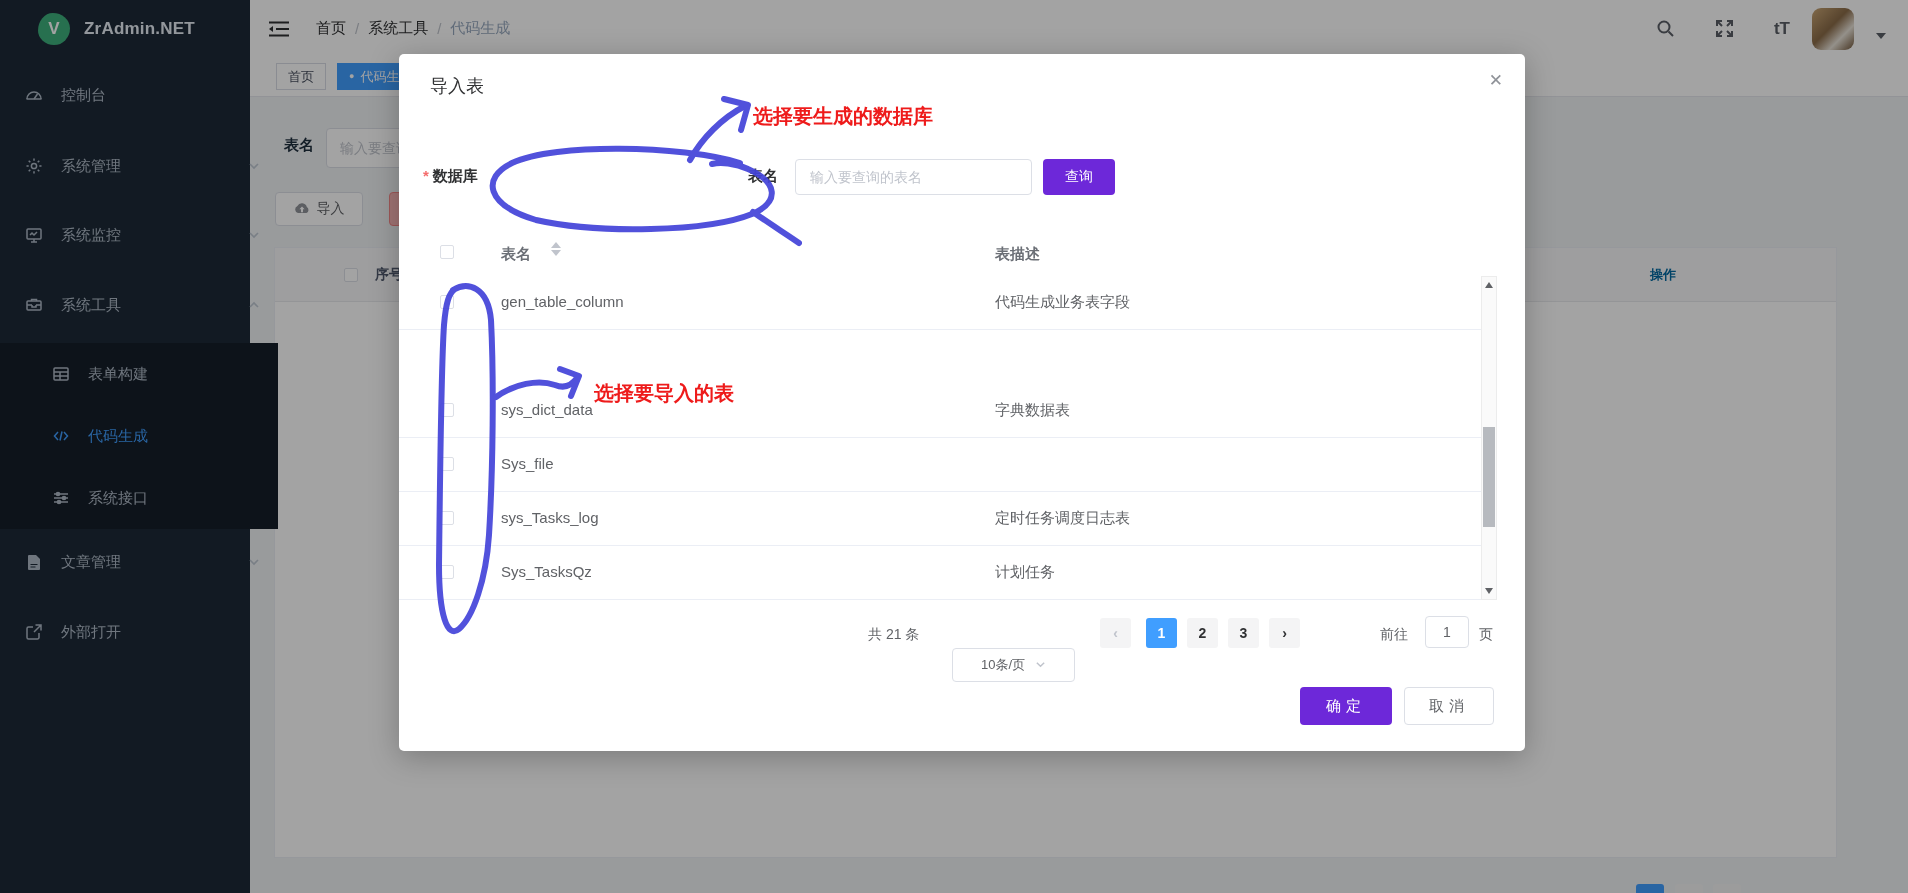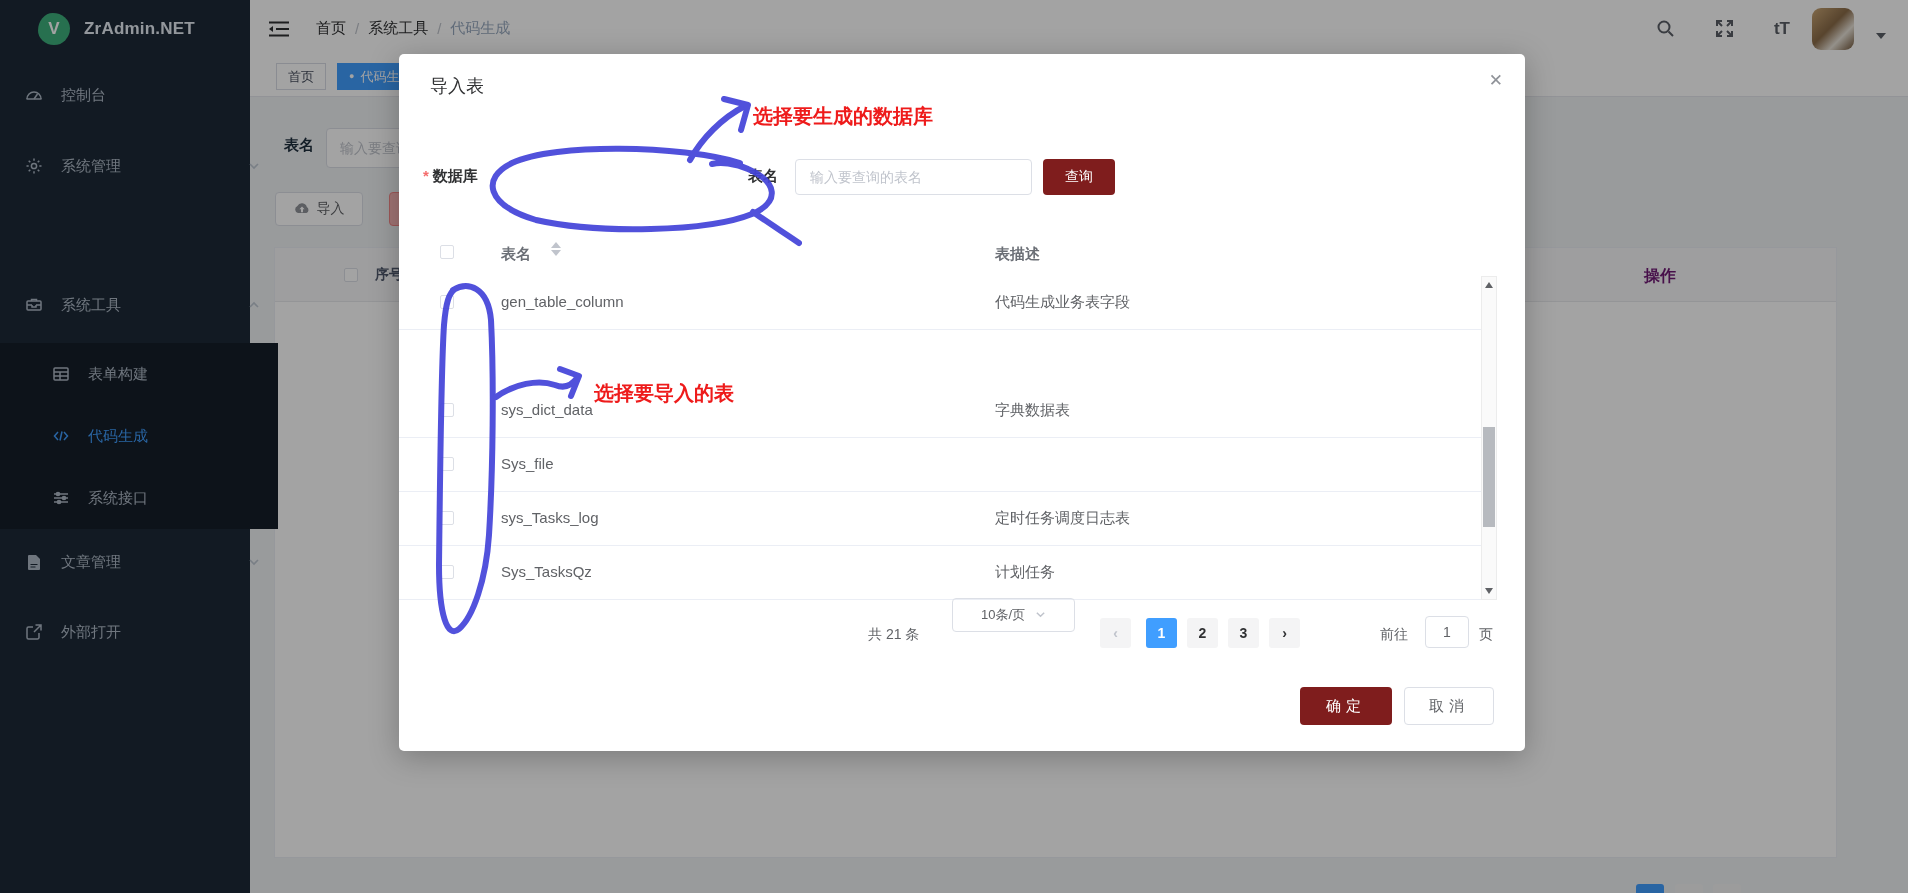--- a/index.html
+++ b/index.html
@@ -42,39 +42,39 @@
   
   .bg-filter-label { position:absolute; left:284px; top:136px; font-size:15px; font-weight:bold; color:#1f2f3d; z-index:1; }
   .bg-input { position:absolute; left:326px; top:128px; width:232px; height:40px; border:1px solid #dcdfe6; border-radius:4px; background:#fff; font-size:14px; color:#c0c4cc; padding-left:13px; z-index:1; }
   .bg-import { position:absolute; left:275px; top:192px; width:88px; height:34px; border:1px solid #dcdfe6; border-radius:4px; background:#fff; color:#606266; font-size:14px; display:flex; align-items:center; justify-content:center; gap:7px; z-index:1; cursor:pointer; }
   .bg-danger { position:absolute; left:389px; top:192px; width:120px; height:34px; border:1px solid #f78989; border-radius:4px; background:#fab6b6; z-index:1; }
   .bg-panel { position:absolute; left:274px; top:247px; width:1563px; height:611px; background:#fff; border:1px solid #ebeef5; z-index:1; }
   .bg-thead { position:absolute; left:0; top:0; width:100%; height:54px; background:#f8f8f9; border-bottom:1px solid #e8eaec; }
   .bg-th-check { position:absolute; left:69px; top:20px; }
   .bg-th-index { position:absolute; left:100px; top:18px; font-size:14px; font-weight:bold; color:#515a6e; }
   .bg-th-vline { position:absolute; left:128px; top:0; width:1px; height:54px; background:#e8eaec; }
-  .bg-th-action { position:absolute; right:160px; top:18px; font-size:16px; font-weight:bold; color:#701a75; }
+  .bg-th-action { position:absolute; right:160px; top:18px; font-size:13px; font-weight:bold; color:#0369a1; }
   .bg-minipager { position:absolute; top:884px; height:18px; width:28px; border-radius:3px; z-index:1; }
 
   .checkbox { width:14px; height:14px; border:1px solid #dcdfe6; border-radius:2px; background:#fff; display:inline-block; }
 
   
   .overlay { position:absolute; inset:0; background:rgba(0,0,0,.36); z-index:40; }
 
   
   .modal { position:absolute; left:399px; top:54px; width:1126px; height:697px; background:#fff; border-radius:5px; box-shadow:0 6px 30px rgba(0,0,0,.25); z-index:50; }
   .m-title { position:absolute; left:31px; top:20px; font-size:18px; color:#303133; }
   .m-close { position:absolute; right:22px; top:16px; font-size:17px; color:#909399; cursor:pointer; }
   .m-form-label { position:absolute; top:113px; font-size:15px; font-weight:bold; color:#303133; }
   .req { color:#f56c6c; margin-right:4px; font-weight:bold; }
   .m-select { position:absolute; left:113px; top:105px; width:223px; height:36px; border:1px solid #dcdfe6; border-radius:4px; display:flex; align-items:center; padding:0 12px 0 15px; font-size:14px; color:#606266; cursor:pointer; }
   .m-select .grow { flex:1; }
   .m-input { position:absolute; left:396px; top:105px; width:237px; height:36px; border:1px solid #dcdfe6; border-radius:4px; font-size:14px; color:#606266; padding-left:14px; }
   .m-input::placeholder, .bg-input::placeholder { color:#c0c4cc; }
-  .btn-primary { background:#7f1d1d; color:#fff; border:none; border-radius:4px; font-size:14px; cursor:pointer; font-family:Liberation Serif, serif; }
+  .btn-primary { background:#6d28d9; color:#fff; border:none; border-radius:4px; font-size:14px; cursor:pointer; font-family:Liberation Serif, serif; }
   .m-search { position:absolute; left:644px; top:105px; width:72px; height:36px; }
   
   .m-thead { position:absolute; left:0; top:180px; width:1098px; height:42px; }
   .m-thead .checkbox { position:absolute; left:41px; top:11px; }
   .m-col-name { position:absolute; left:102px; top:11px; font-size:15px; font-weight:bold; color:#6b6f76; }
   .m-col-desc { position:absolute; left:596px; top:11px; font-size:15px; font-weight:bold; color:#6b6f76; }
   .sorter { position:absolute; left:152px; top:8px; display:flex; flex-direction:column; gap:2px; cursor:pointer; }
   .sorter i { width:0; height:0; border-left:5px solid transparent; border-right:5px solid transparent; display:block; }
   .sorter .up { border-bottom:6px solid #c0c4cc; }
   .sorter .dn { border-top:6px solid #c0c4cc; }
@@ -84,21 +84,21 @@
   .m-row .desc { position:absolute; left:596px; top:17px; font-size:15px; color:#606266; }
   .m-row:first-of-type { border-top:1px solid #ebeef5; }
   
   .m-scroll { position:absolute; left:1082px; top:222px; width:16px; height:324px; background:#fafafa; border:1px solid #ececec; }
   .m-scroll .arr { position:absolute; left:3px; width:0; height:0; border-left:4px solid transparent; border-right:4px solid transparent; }
   .m-scroll .arr.up { top:5px; border-bottom:6px solid #606266; }
   .m-scroll .arr.dn { bottom:5px; border-top:6px solid #606266; }
   .m-thumb { position:absolute; left:1px; top:150px; width:12px; height:100px; background:#b7babf; }
   
   .pg-total { position:absolute; left:469px; top:572px; font-size:14px; color:#606266; }
-  .pg-size { position:absolute; left:553px; top:544px; width:123px; height:34px; border:1px solid #dcdfe6; border-radius:4px; display:flex; align-items:center; justify-content:center; gap:10px; font-size:13px; color:#606266; cursor:pointer; }
+  .pg-size { position:absolute; left:553px; top:594px; width:123px; height:34px; border:1px solid #dcdfe6; border-radius:4px; display:flex; align-items:center; justify-content:center; gap:10px; font-size:13px; color:#606266; cursor:pointer; }
   .pg-btn { position:absolute; top:564px; width:31px; height:30px; border-radius:3px; background:#f4f4f5; color:#303133; font-size:14px; font-weight:bold; display:flex; align-items:center; justify-content:center; cursor:pointer; }
   .pg-btn.disabled { color:#c0c4cc; }
   .pg-btn.current { background:#409eff; color:#fff; }
   .pg-goto { position:absolute; left:981px; top:572px; font-size:14px; color:#606266; }
   .pg-input { position:absolute; left:1026px; top:562px; width:44px; height:32px; border:1px solid #dcdfe6; border-radius:4px; text-align:center; font-size:14px; color:#606266; }
   .pg-unit { position:absolute; left:1080px; top:572px; font-size:14px; color:#606266; }
   
   .m-ok { position:absolute; left:901px; top:633px; width:92px; height:38px; letter-spacing:5px; font-size:15px; }
   .m-cancel { position:absolute; left:1005px; top:633px; width:90px; height:38px; background:#fff; border:1px solid #dcdfe6; border-radius:4px; color:#606266; font-size:15px; letter-spacing:5px; cursor:pointer; font-family:inherit; }
 
@@ -138,20 +138,35 @@
           </svg>
       </span>
       <span class="s-label">系统管理</span>
       <span class="chev">
           <svg width="12" height="12" viewBox="0 0 12 12" fill="none" stroke="currentColor" stroke-width="1.6">
             <polyline points="2,4 6,8 10,4"></polyline>
           </svg>
         </span>
     </div>
 
+    <div class="s-item" style="top:207px">
+      <span class="s-ico">
+        <svg width="18" height="18" viewBox="0 0 18 18" fill="none" stroke="currentColor" stroke-width="1.5">
+            <rect x="2" y="3" width="14" height="10" rx="1"></rect>
+            <path d="M6 16h6M9 13v3"></path>
+            <path d="M5 9l2-2 2 2 3-3"></path>
+          </svg>
+      </span>
+      <span class="s-label">系统监控</span>
+      <span class="chev">
+          <svg width="12" height="12" viewBox="0 0 12 12" fill="none" stroke="currentColor" stroke-width="1.6">
+            <polyline points="2,4 6,8 10,4"></polyline>
+          </svg>
+        </span>
+    </div>
 
     <div class="s-item" style="top:277px">
       <span class="s-ico">
         <svg width="18" height="18" viewBox="0 0 18 18" fill="none" stroke="currentColor" stroke-width="1.5">
             <rect x="2" y="5" width="14" height="9" rx="1"></rect>
             <path d="M6.5 5V3.5h5V5"></path>
             <path d="M2 9h5M11 9h5M7 9v2h4V9"></path>
           </svg>
       </span>
       <span class="s-label">系统工具</span>

